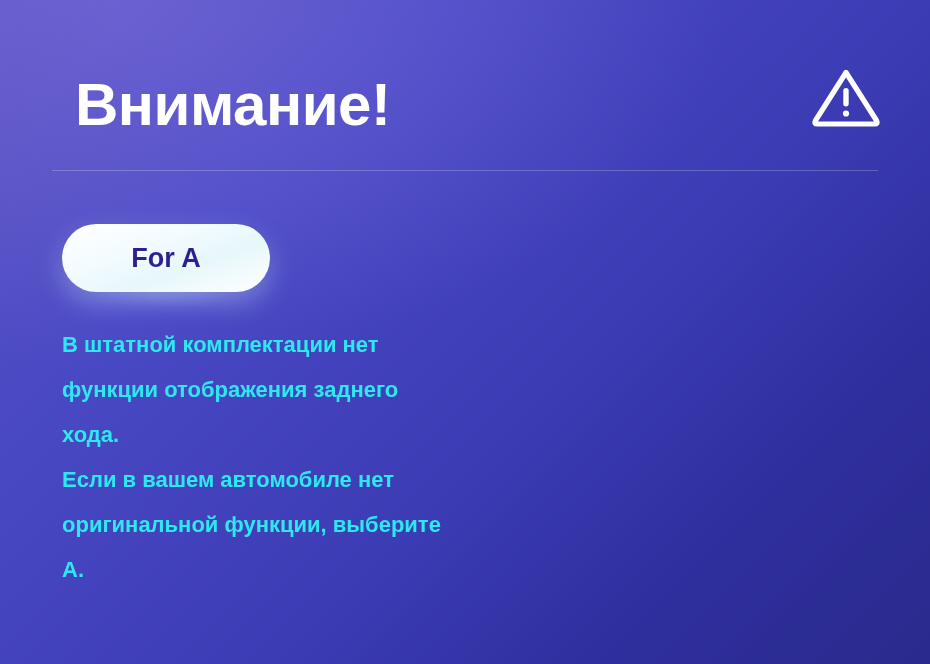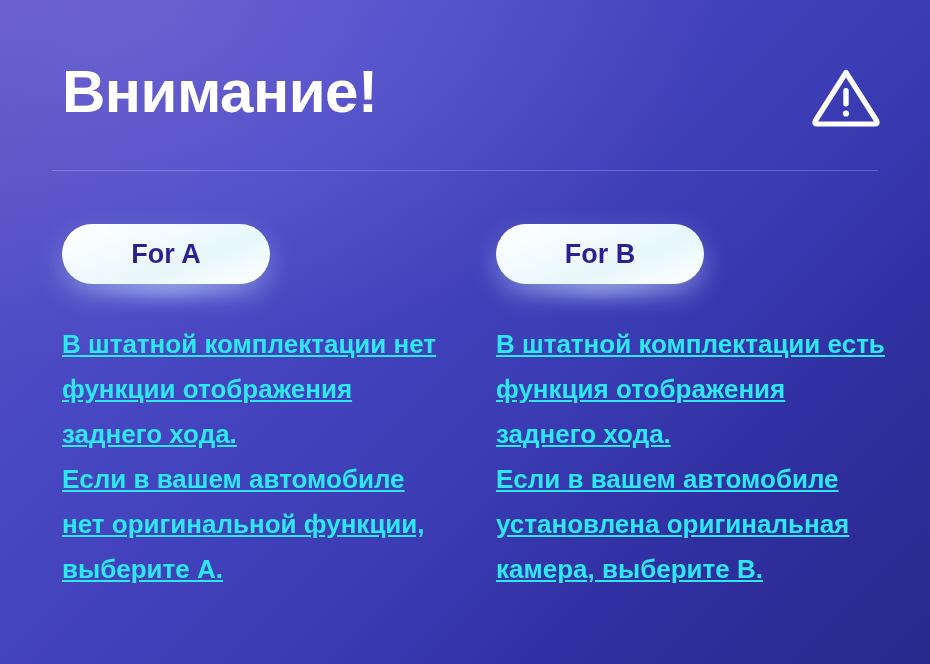--- a/index.html
+++ b/index.html
@@ -29,21 +29,21 @@
     position: absolute;
     left: 0;
     top: 0;
     width: 930px;
     height: 172px;
   }
   .title {
     position: absolute;
     left: 58px;
     top: 56px;
-    margin: 4px;
+    margin: 17px;
     font-size: 60px;
     line-height: 64px;
     font-weight: bold;
     color: #ffffff;
     letter-spacing: -0.5px;
     white-space: nowrap;
   }
   .warn-icon {
     position: absolute;
     left: 810px;
@@ -94,45 +94,44 @@
     height: 52px;
     border-radius: 50%;
     background: radial-gradient(ellipse at 50% 30%, rgba(226,240,255,0.85) 0%, rgba(200,220,255,0.35) 45%, rgba(170,190,255,0.0) 75%);
     filter: blur(7px);
   }
   .pill {
     position: absolute;
     left: 0;
     top: 18px;
     width: 208px;
-    height: 60px;
+    height: 68px;
     border-radius: 34px;
     background: linear-gradient(160deg, #ffffff 0%, #f2fbff 38%, #e7f7fb 62%, #ffffff 100%);
     box-shadow: 0 10px 26px rgba(180,205,255,0.45),
                 0 2px 6px rgba(40,40,120,0.25);
     display: flex;
     align-items: center;
     justify-content: center;
   }
   .pill-label {
     font-size: 27px;
     font-weight: bold;
     color: #2d1f8f;
     letter-spacing: 0px;
     white-space: nowrap;
   }
 
   .body-text {
     margin-top: 24px;
-    font-size: 26px;
+    font-size: 22px;
     line-height: 45px;
     font-weight: bold;
     color: #2ee8f0;
     width: 392px;
-    text-decoration: underline;
   }
   .para { margin: 0; }
   .para + .para { margin-top: 0; }
 </style>
 </head>
 <body>
 
 <div class="slide">
 
   <div class="header">
@@ -157,27 +156,15 @@
         <div class="pill">
           <span class="pill-label">For A</span>
         </div>
       </div>
       <div class="body-text">
         <p class="para">В штатной комплектации нет функции отображения заднего хода.</p>
         <p class="para">Если в вашем автомобиле нет оригинальной функции, выберите A.</p>
       </div>
     </div>
 
-    <div class="col col-b">
-      <div class="pill-wrap">
-        <div class="pill-glow"></div>
-        <div class="pill">
-          <span class="pill-label">For B</span>
-        </div>
-      </div>
-      <div class="body-text">
-        <p class="para">В штатной комплектации есть функция отображения заднего хода.</p>
-        <p class="para">Если в вашем автомобиле установлена оригинальная камера, выберите B.</p>
-      </div>
-    </div>
 
   </div>
 </div>
 
 </body></html>

